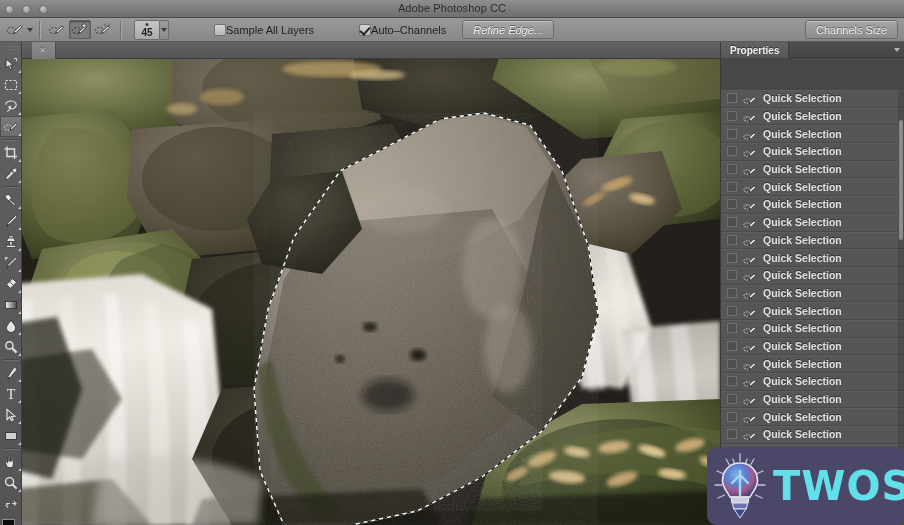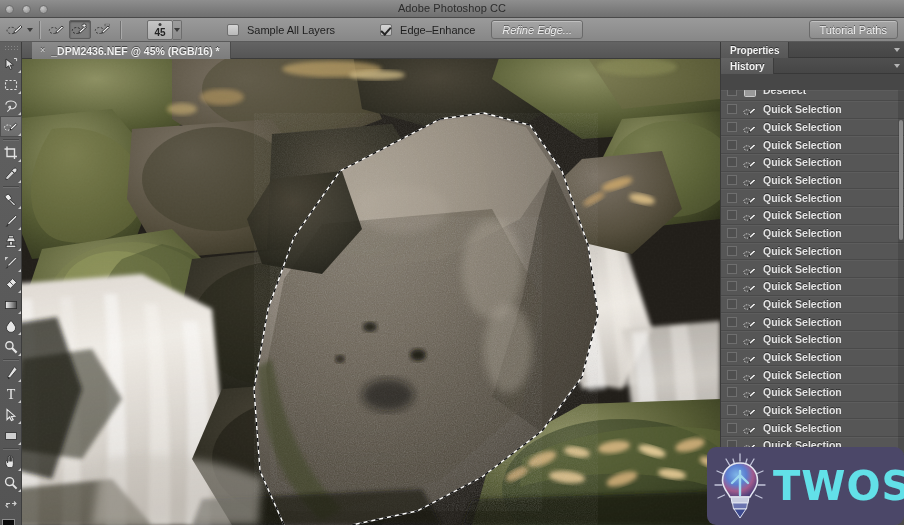--- a/index.html
+++ b/index.html
@@ -72,21 +72,21 @@
     display: flex; align-items: center; justify-content: center;
     border-radius: 2px;
     border: 1px solid transparent;
   }
   .modebtn.active {
     background: #7d7d7d;
     border: 1px solid #5d5d5d;
     box-shadow: inset 0 1px 2px rgba(0,0,0,.45);
   }
   .brushsize {
-    display: flex; align-items: center; margin-left: 20px;
+    display: flex; align-items: center; margin-left: 7px;
   }
   .brushsize .well {
     width: 26px; height: 20px;
     background: linear-gradient(#c6c6c6, #ababab);
     border: 1px solid #6d6d6d;
     border-radius: 2px;
     position: relative;
   }
   .brushsize .dot {
     position: absolute; left: 50%; top: 2px; transform: translateX(-50%);
@@ -105,21 +105,21 @@
     border-radius: 0 2px 2px 0;
     display: flex; align-items: center; justify-content: center;
   }
   .brushsize .arrow i {
     display: block;
     border-left: 3px solid transparent;
     border-right: 3px solid transparent;
     border-top: 4px solid #3c3c3c;
   }
   .chk {
-    display: flex; align-items: center; gap: 8px; margin-left: 10px; padding-left: 35px;
+    display: flex; align-items: center; gap: 0; margin-left: 10px; padding-left: 35px;
   }
   .chkbox {
     width: 12px; height: 12px;
     background: linear-gradient(#d5d5d5, #b9b9b9);
     border: 1px solid #6f6f6f;
     border-radius: 2px;
     position: relative;
   }
   .chkbox.on::after {
     content: "";
@@ -379,25 +379,25 @@
         </div>
     </div>
 
     <label class="chk">
       <span class="chkbox"></span>
       <span class="chklabel">Sample All Layers</span>
     </label>
 
     <label class="chk">
       <span class="chkbox on"></span>
-      <span class="chklabel">Edge–Enhance</span>
+      <span class="chklabel">Auto–Channels</span>
     </label>
 
     <div class="pbtn" id="refine-edge-button">Refine Edge...</div>
-    <div class="pbtn" id="tutorial-size-button">Tutorial Paths</div>
+    <div class="pbtn" id="tutorial-size-button">Channels Size</div>
   </div>
 
   <div id="toolbar">
     <div class="grip"></div>
 
     <div class="tool">
       <svg viewBox="0 0 16 16" width="16" height="16">
           <path d="M3 3 L3 12 L5.5 9.8 L7.3 13.5 L9 12.7 L7.2 9.2 L10.5 9 Z" fill="#e0e0e0" stroke="#2e2e2e" stroke-width=".9"></path>
           <path d="M11 2.5 l2.6 0 0 2.6" fill="none" stroke="#d8d8d8" stroke-width="1"></path>
         </svg>
@@ -552,21 +552,20 @@
     <div class="swatches">
 
       <div class="sw-fg"></div>
     </div>
 
   </div>
 
   <div id="tabbar">
     <div id="doc-tab">
       <span class="tab-x">×</span>
-      <span>_DPM2436.NEF @ 45% (RGB/16) *</span>
     </div>
   </div>
 
   <div id="canvas-area">
     <div id="photo">
       <svg viewBox="0 0 698 466" preserveAspectRatio="none">
         <defs>
           <linearGradient id="waterA" x1="0" y1="0" x2="0.15" y2="1">
             <stop offset="0" stop-color="#ded9d2"></stop>
             <stop offset="0.35" stop-color="#f0ece6"></stop>
@@ -771,33 +770,22 @@
   </div>
 
   <div id="dock">
 
     <div class="paneltabrow">
       <div class="ptab active">Properties</div>
       <div class="pmenu"></div>
     </div>
 
 
-    <div class="paneltabrow">
-      <div class="ptab active">History</div>
-      <div class="pmenu"></div>
-    </div>
 
     <div id="history-list">
-        <div class="hrow clipped">
-          <span class="snapbox"></span>
-          <span class="hicon"><svg viewBox="0 0 14 12" width="14" height="12">
-              <rect x="1.5" y="2.5" width="11" height="7" rx="1" fill="#9a9a9a" stroke="#d6d6d6" stroke-width=".9"></rect>
-            </svg></span>
-          <span class="hlabel">Deselect</span>
-        </div>
         <div class="hrow">
           <span class="snapbox"></span>
           <span class="hicon"><svg viewBox="0 0 14 12" width="14" height="12">
               <ellipse cx="4" cy="7" rx="3.2" ry="2.2" fill="none" stroke="#dcdcdc" stroke-width=".9" stroke-dasharray="1.6 1.2"></ellipse>
               <path d="M6 7.6 L11 3 L12.6 4.4 L7.6 9 Z" fill="#f0f0f0" stroke="#2a2a2a" stroke-width=".7"></path>
               <path d="M6 7.6 L7.6 9 L5.4 9.8 Z" fill="#1c1c1c"></path>
             </svg></span>
           <span class="hlabel">Quick Selection</span>
         </div>
         <div class="hrow">

